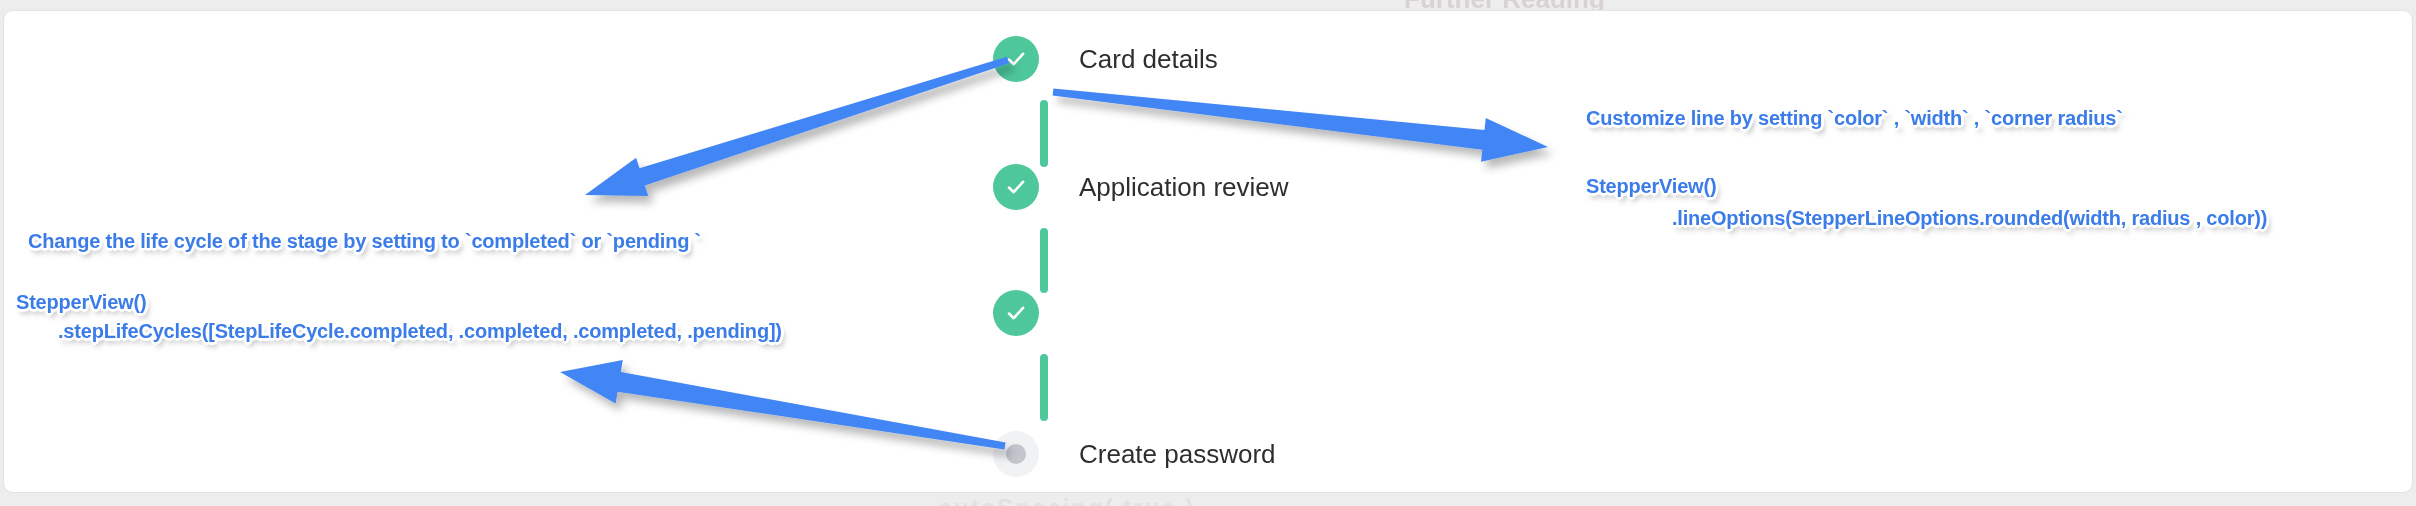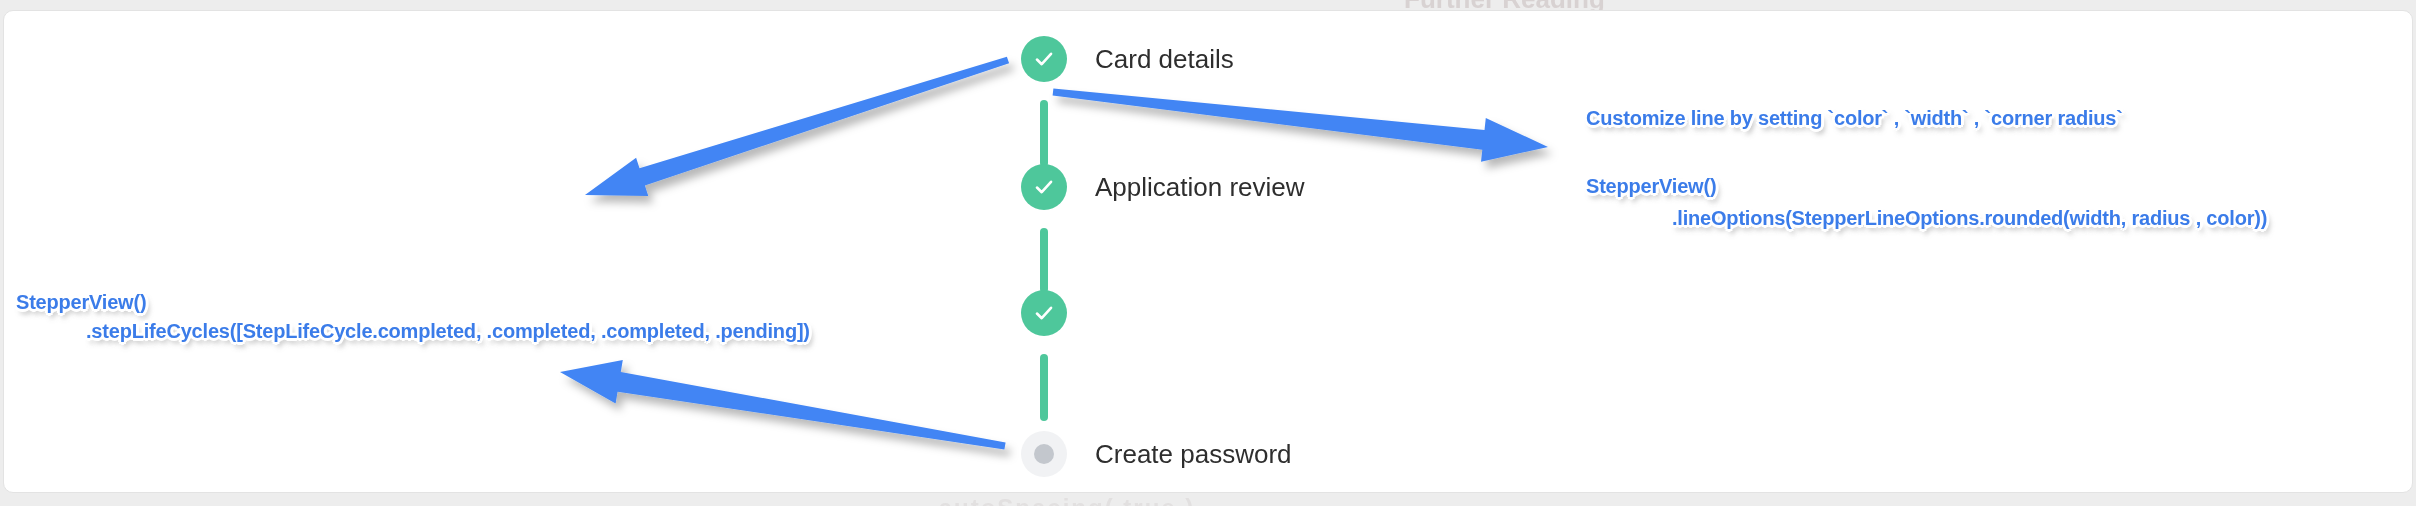--- a/index.html
+++ b/index.html
@@ -24,22 +24,22 @@
     font-size:26px;font-weight:bold;color:#d8d2d2;
     white-space:nowrap;
   }
   .clip-bottom{
     position:absolute;top:494px;left:930px;
     font-size:24px;font-weight:bold;color:#e2e0e0;
     letter-spacing:2px;white-space:nowrap;
   }
   
   .step{
-    position:absolute;left:1017px;
-    display:flex;align-items:center;gap:28px;height:46px;
+    position:absolute;left:989px;
+    display:flex;align-items:center;gap:40px;height:46px;
   }
   .dot{
     width:46px;height:46px;border-radius:50%;
     flex:0 0 auto;
     display:flex;align-items:center;justify-content:center;
   }
   .dot.completed{background:#4ec79b;}
   .dot.pending{background:#f1f2f4;}
   .dot.pending .inner{
     width:20px;height:20px;border-radius:50%;background:#c3c7cd;
@@ -103,22 +103,23 @@
       </div>
     </div>
 
     <div class="step" style="top:408px;margin-top:12px;">
       <div class="dot pending">
         <div class="inner"></div>
       </div>
       <div class="step-label">Create password</div>
     </div>
 
+    <div class="halo" style="left:24px;top:219px;">Change the life cycle of the stage by setting to `completed` or `pending `</div>
     <div class="halo" style="left:12px;top:280px;">StepperView()</div>
-    <div class="halo" style="left:54px;top:309px;margin-left:28px;">.stepLifeCycles([StepLifeCycle.completed, .completed, .completed, .pending])</div>
+    <div class="halo" style="left:54px;top:309px;">.stepLifeCycles([StepLifeCycle.completed, .completed, .completed, .pending])</div>
 
     <div class="halo" style="left:1582px;top:96px;">Customize line by setting  `color` , `width` , `corner radius`</div>
     <div class="halo" style="left:1582px;top:164px;">StepperView()</div>
     <div class="halo" style="left:1668px;top:196px;">.lineOptions(StepperLineOptions.rounded(width, radius , color))</div>
 
   </div>
 
   <svg class="arrows" width="2416" height="506" viewBox="0 0 2416 506">
     <defs>
       <filter id="arrowShadow" x="-20%" y="-40%" width="140%" height="200%">

